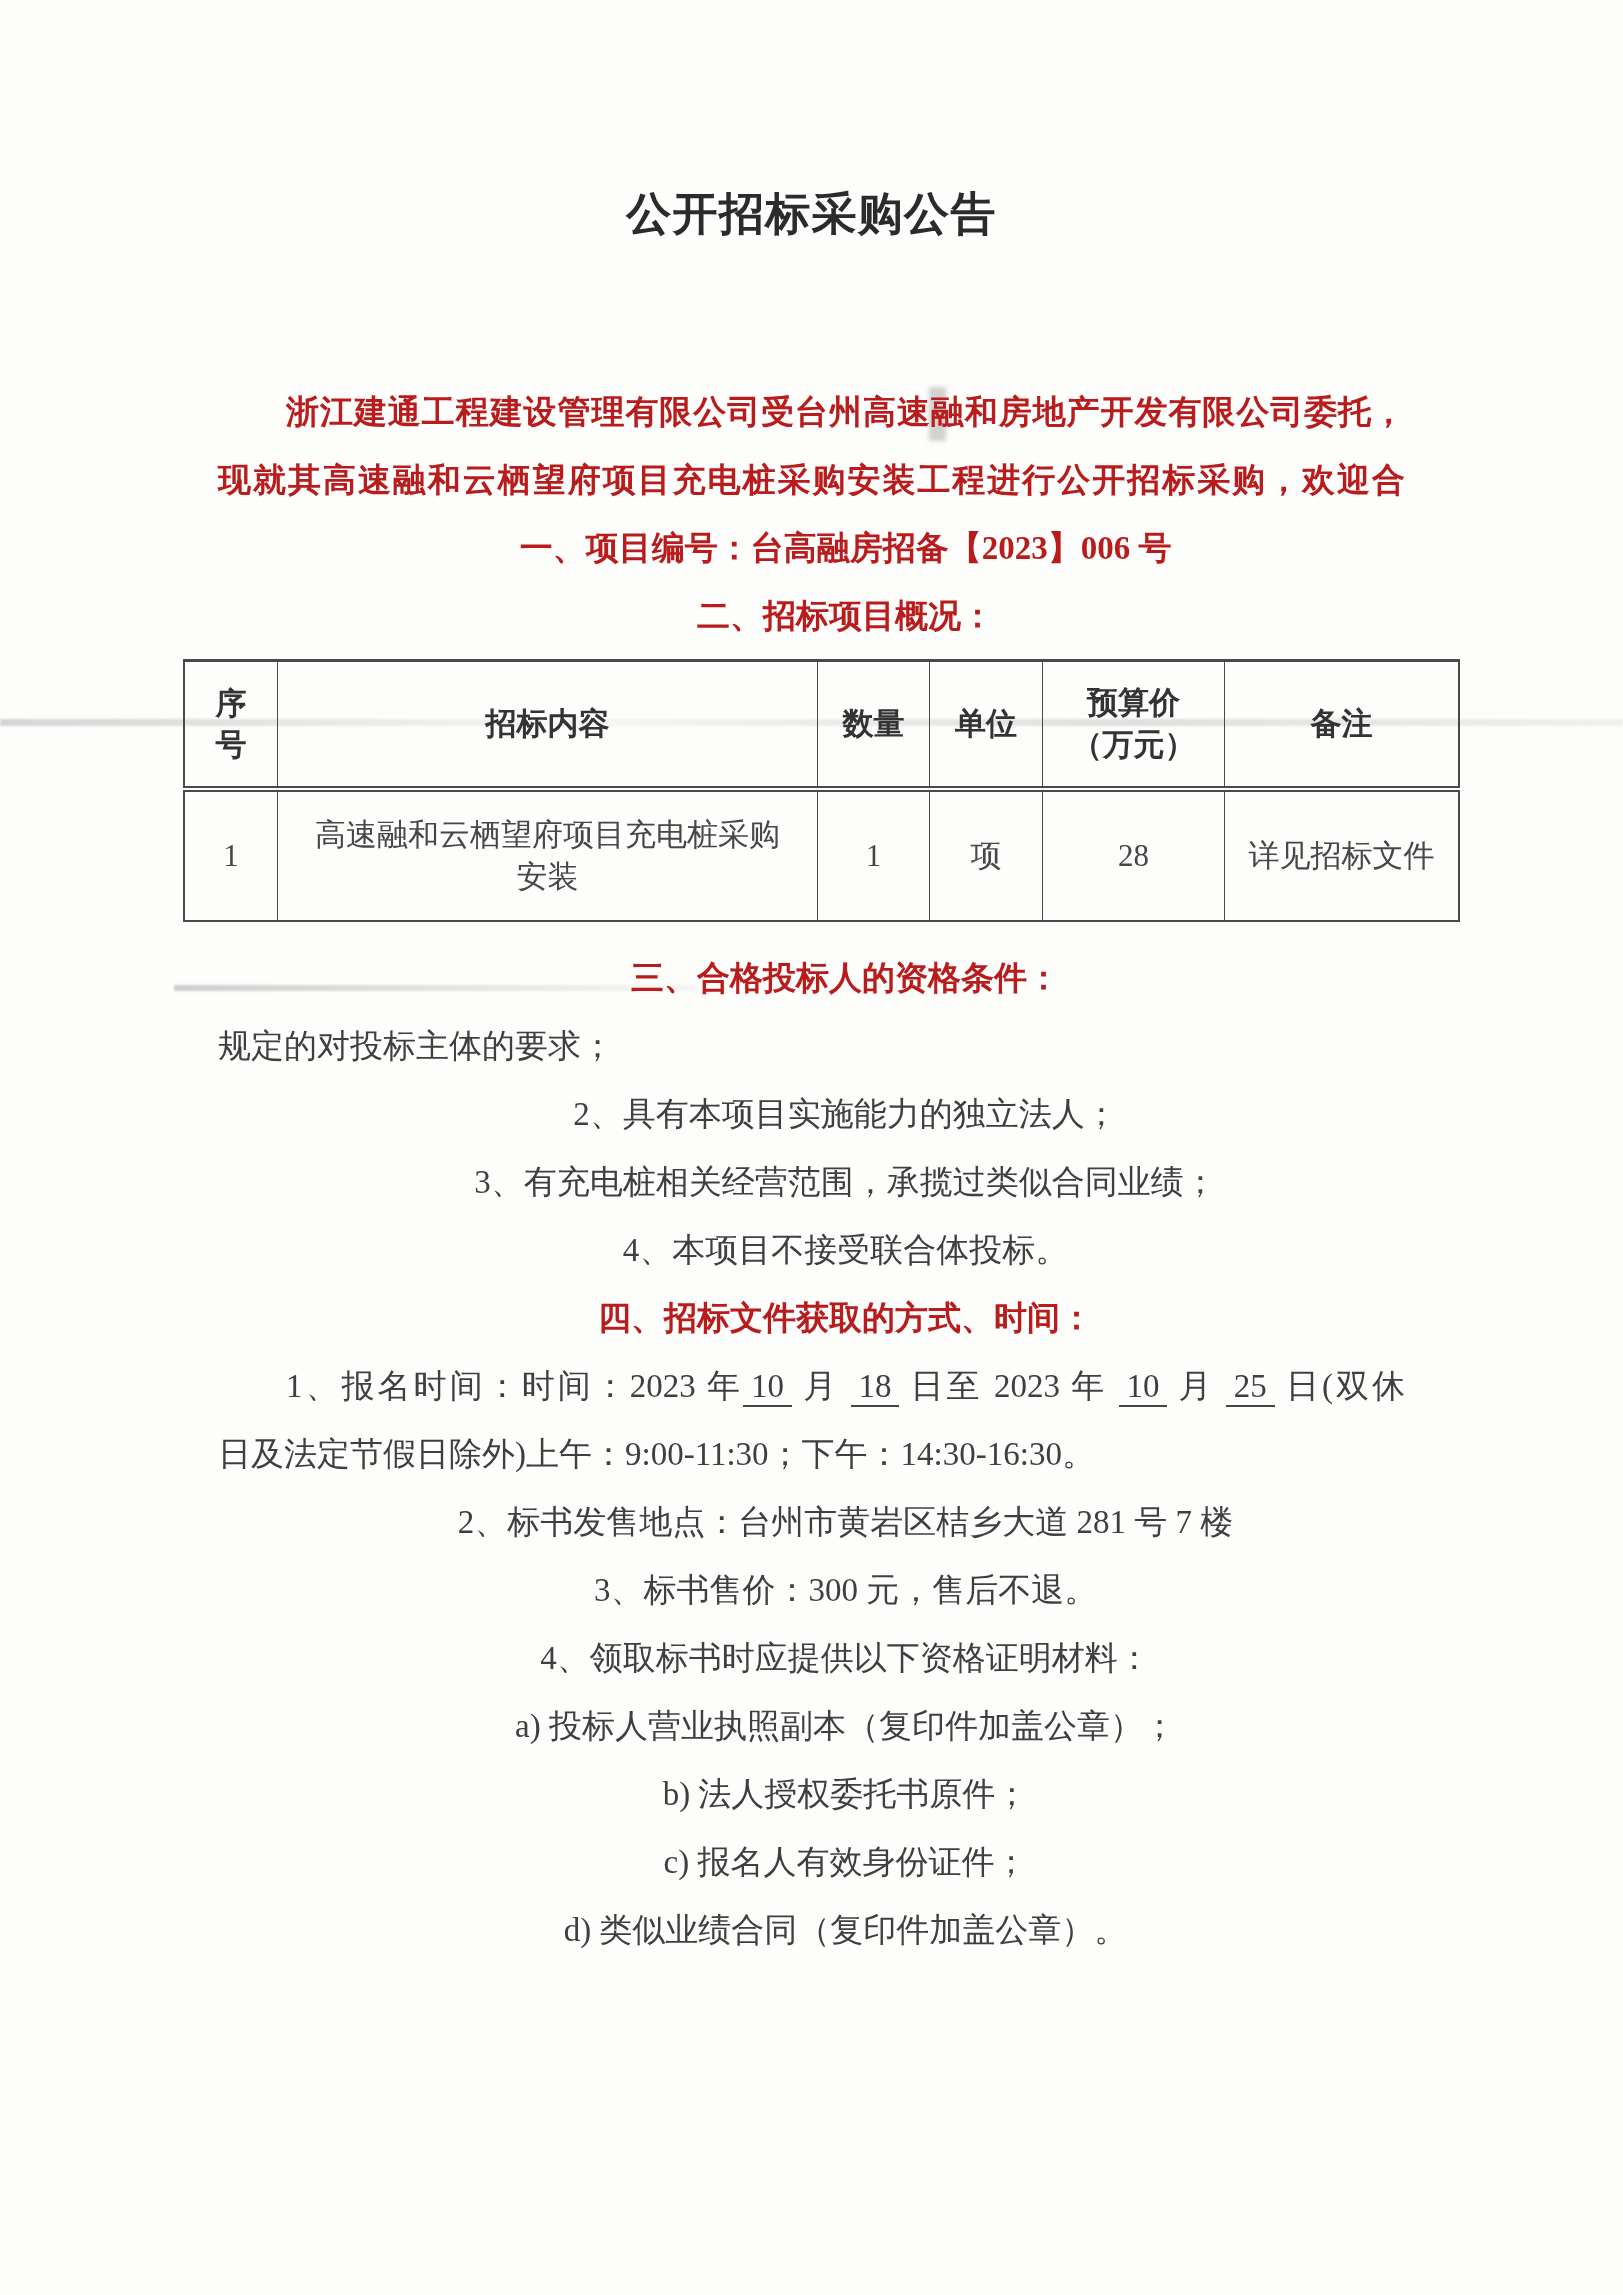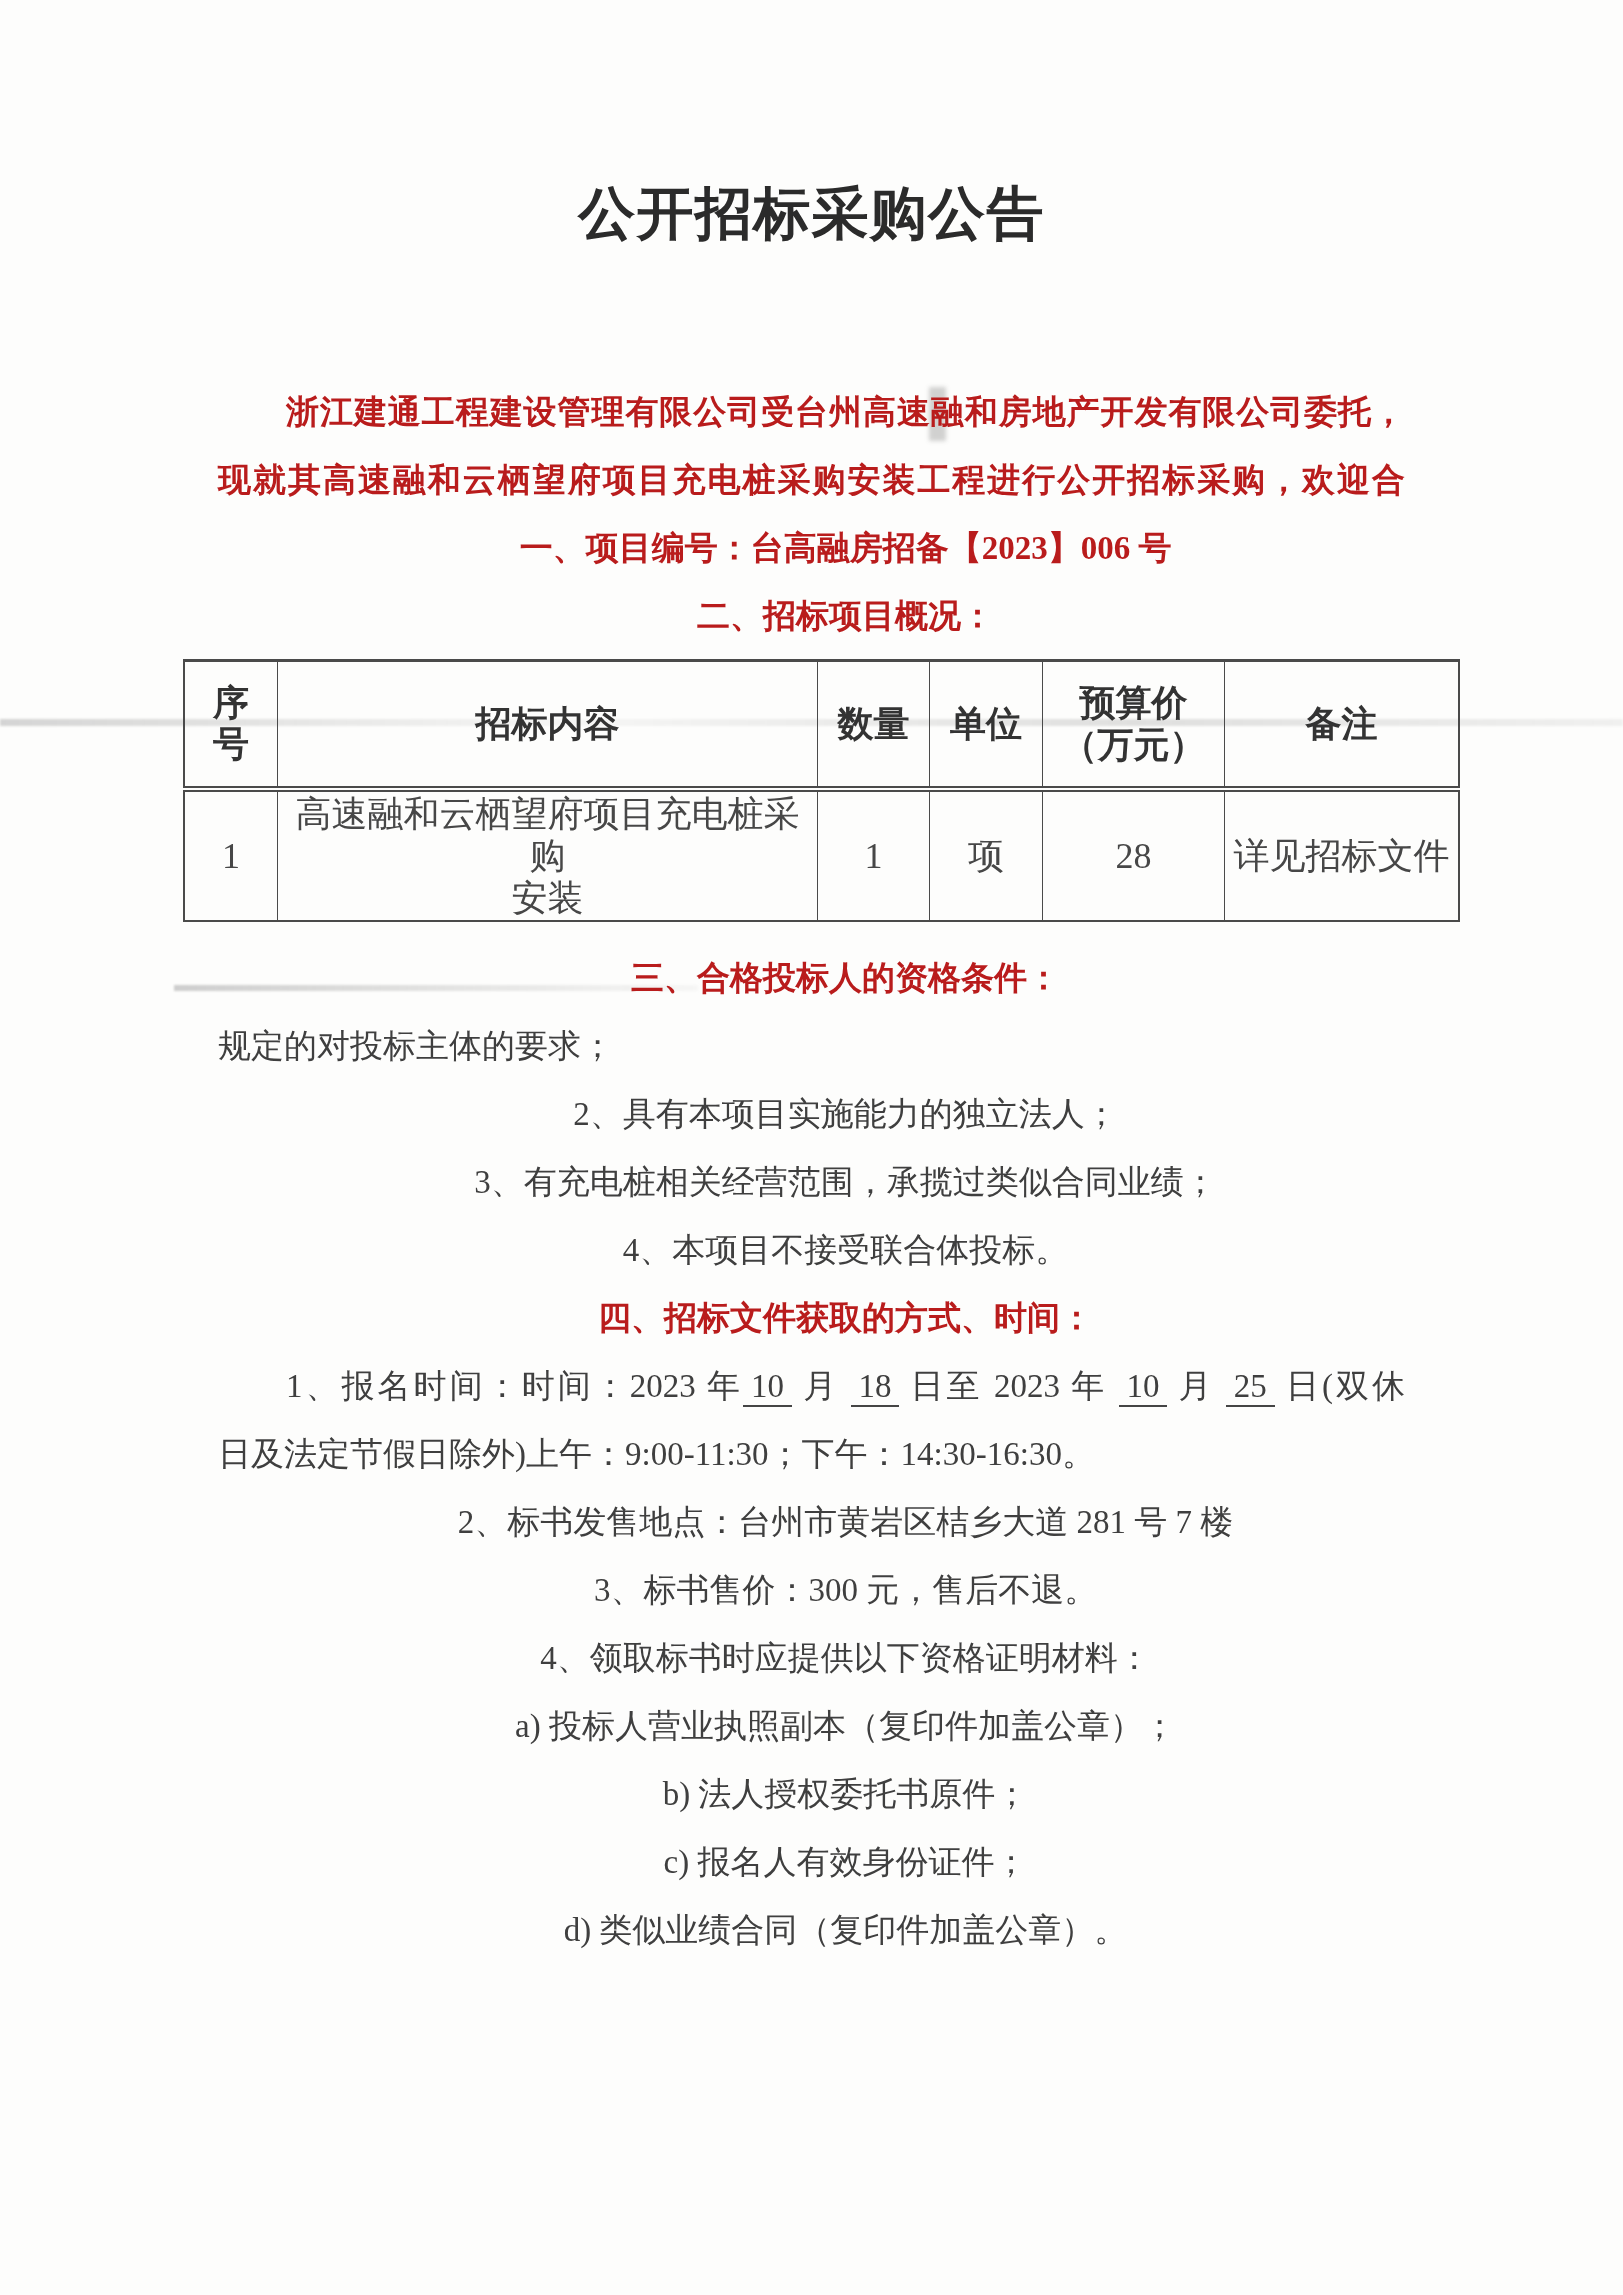--- a/index.html
+++ b/index.html
@@ -9,21 +9,21 @@
     margin:0 auto;
     background:#fdfdfc;
     overflow:hidden;
     font-family:"Liberation Serif","DejaVu Serif",serif;
     color:#3f3f3f;
   }
   .content{position:relative;margin:0 218px;}
   .title{
     padding-top:178px;
     height:72px;line-height:72px;
-    font-size:57px;font-weight:bold;
+    font-size:45px;font-weight:bold;
     text-align:center;color:#2b2b2b;
     letter-spacing:1.3px;
   }
   .body-start{margin-top:128px;}
   .ln{
     font-size:33px;
     height:68px;line-height:68px;
     white-space:normal;
   }
   .b{font-weight:bold;color:#b91c1c;}
@@ -33,21 +33,21 @@
     display:inline;
     border-bottom:2px solid #454545;
     padding:0 7.9px 1.3px 7.9px;
   }
   
   .tbl-wrap{margin:9.2px 0 22px -35px;width:1269px;}
   table.tbl{
     border-collapse:collapse;table-layout:fixed;
     width:1269px;
     border:2.6px solid #4a4a4a;
-    font-size:36px;color:#474747;
+    font-size:31px;color:#474747;
   }
   table.tbl th,table.tbl td{
     border-left:1.3px solid #4a4a4a;
     border-right:1.3px solid #4a4a4a;
     text-align:center;vertical-align:middle;
     padding:0;overflow:hidden;
   }
   table.tbl thead th{
     border-top:3.3px solid #4a4a4a;
     border-bottom:6.5px double #4a4a4a;

